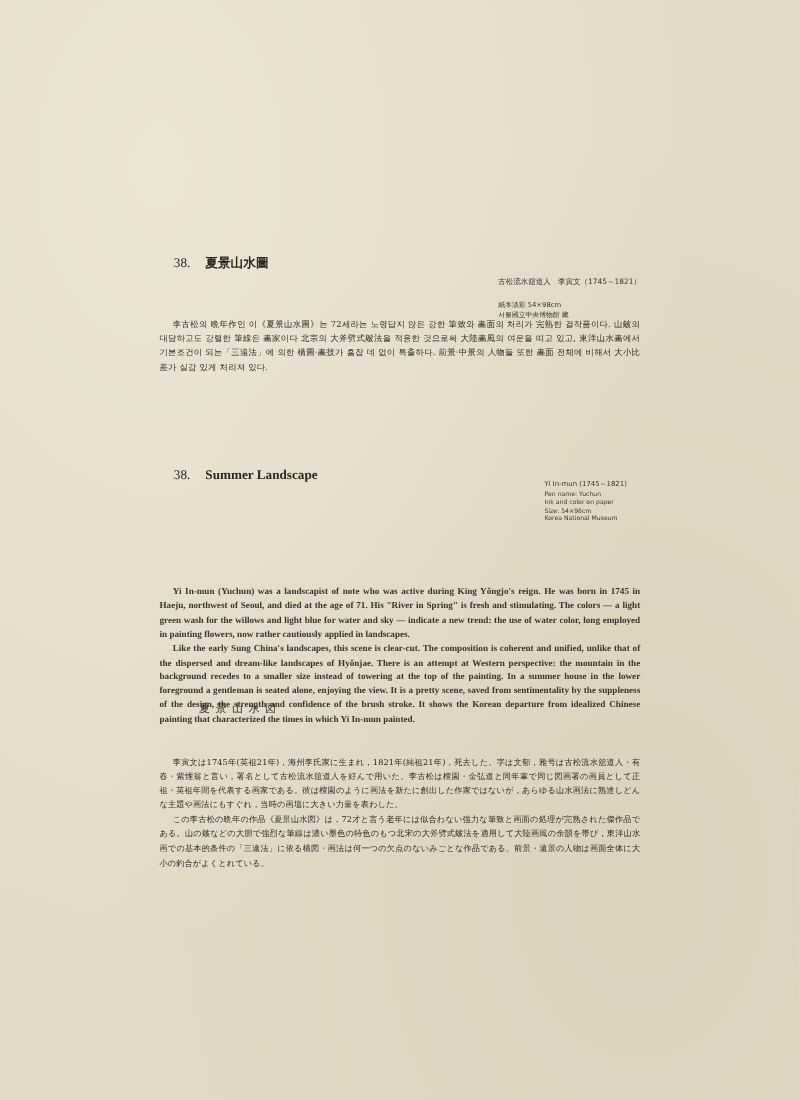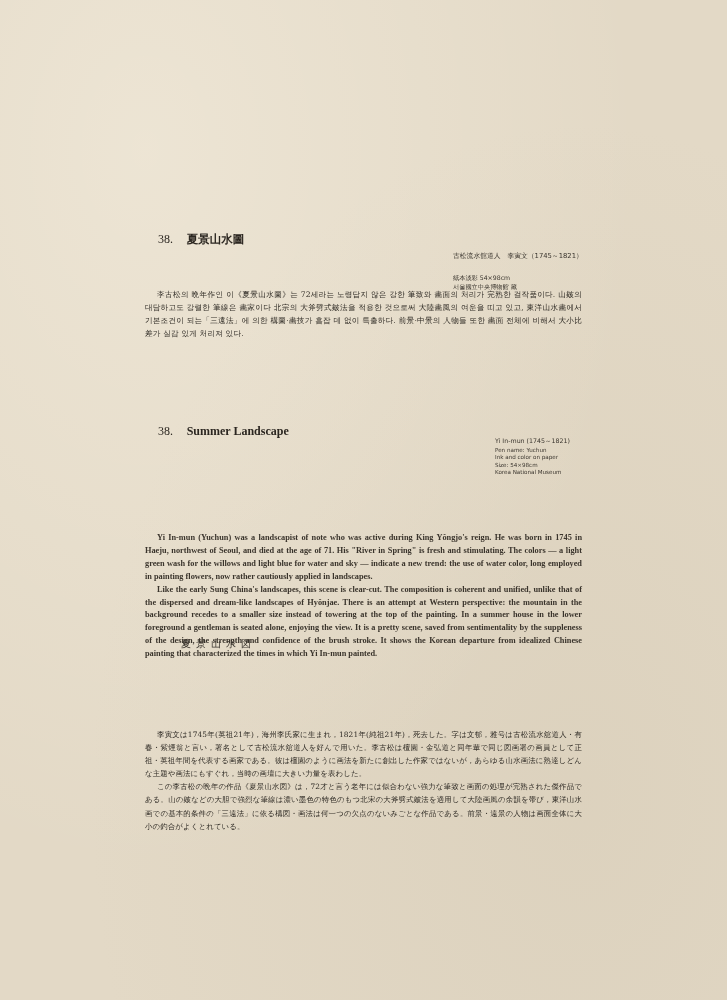--- a/index.html
+++ b/index.html
@@ -21,21 +21,21 @@
     .meta div { white-space: nowrap; }
     .kr-meta { top: 252px; font-size: 6.2px; line-height: 9px; }
     .kr-meta .l0 { font-size: 6.8px; margin-bottom: 12px; }
     .en-meta { top: 437px; left: 495px; font-size: 5.6px; line-height: 7.6px; }
     .en-meta .l0 { font-size: 6.3px; margin-bottom: 2px; }
     .body-text { position: absolute; left: 145px; width: 437px; text-align: justify; color: #2e2a24; }
     .body-text p { margin: 0; text-indent: 12px; }
     .kr-body { top: 288px; font-size: 7.6px; line-height: 13.1px; letter-spacing: 0.2px; }
     .en-body { top: 488px; font-family: Liberation Serif, serif; font-size: 8.3px; line-height: 12.9px; font-weight: bold; color: #3a342c; margin-top: 44px; }
     .jp-title { position: absolute; left: 181px; top: 637px; font-size: 10px; letter-spacing: 5px; color: #3a352e; font-family: "DejaVu Sans", sans-serif; }
-    .jp-body { top: 686px; font-size: 7.4px; line-height: 13.1px; letter-spacing: 0.15px; margin-top: 42px; }
+    .jp-body { top: 686px; font-size: 7.4px; line-height: 13.1px; letter-spacing: 0.15px; }
   </style>
 </head>
 <body>
 
 <div class="page">
 
   <div class="title-row" style="top:232px;">
     <span class="num">38.</span>
     <span class="ttl">夏景山水圖</span>
   </div>

